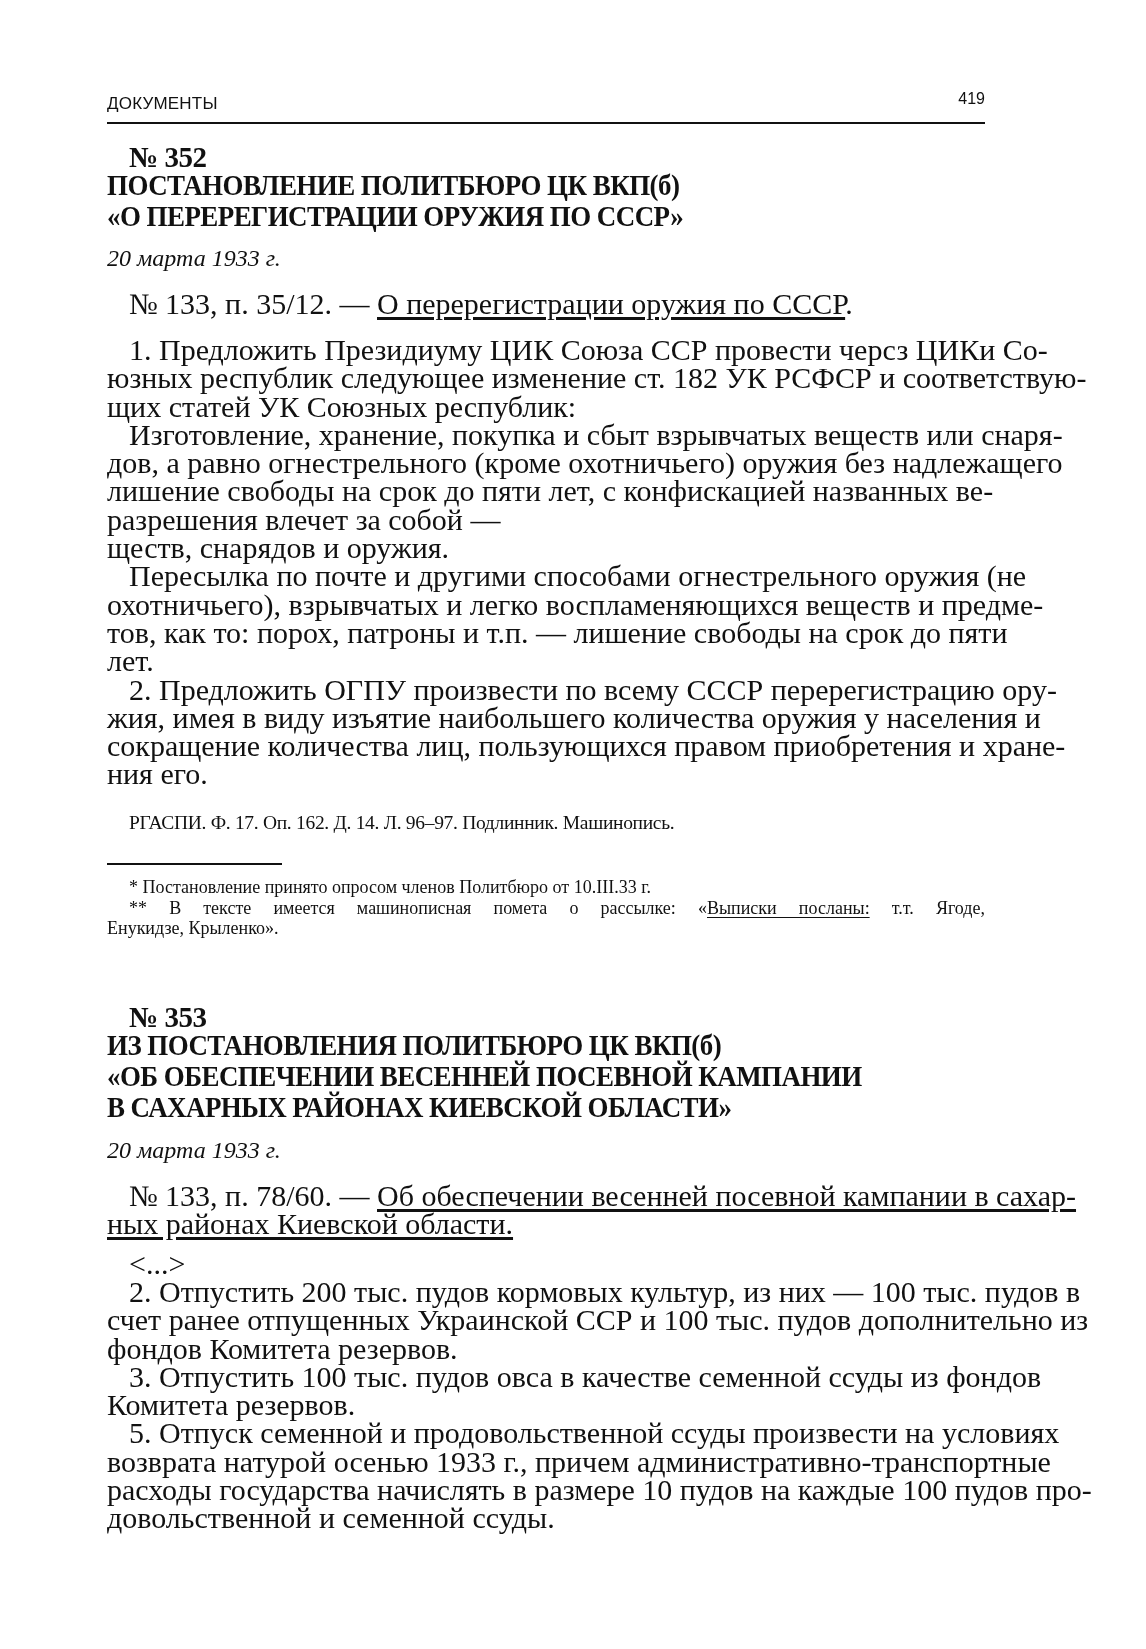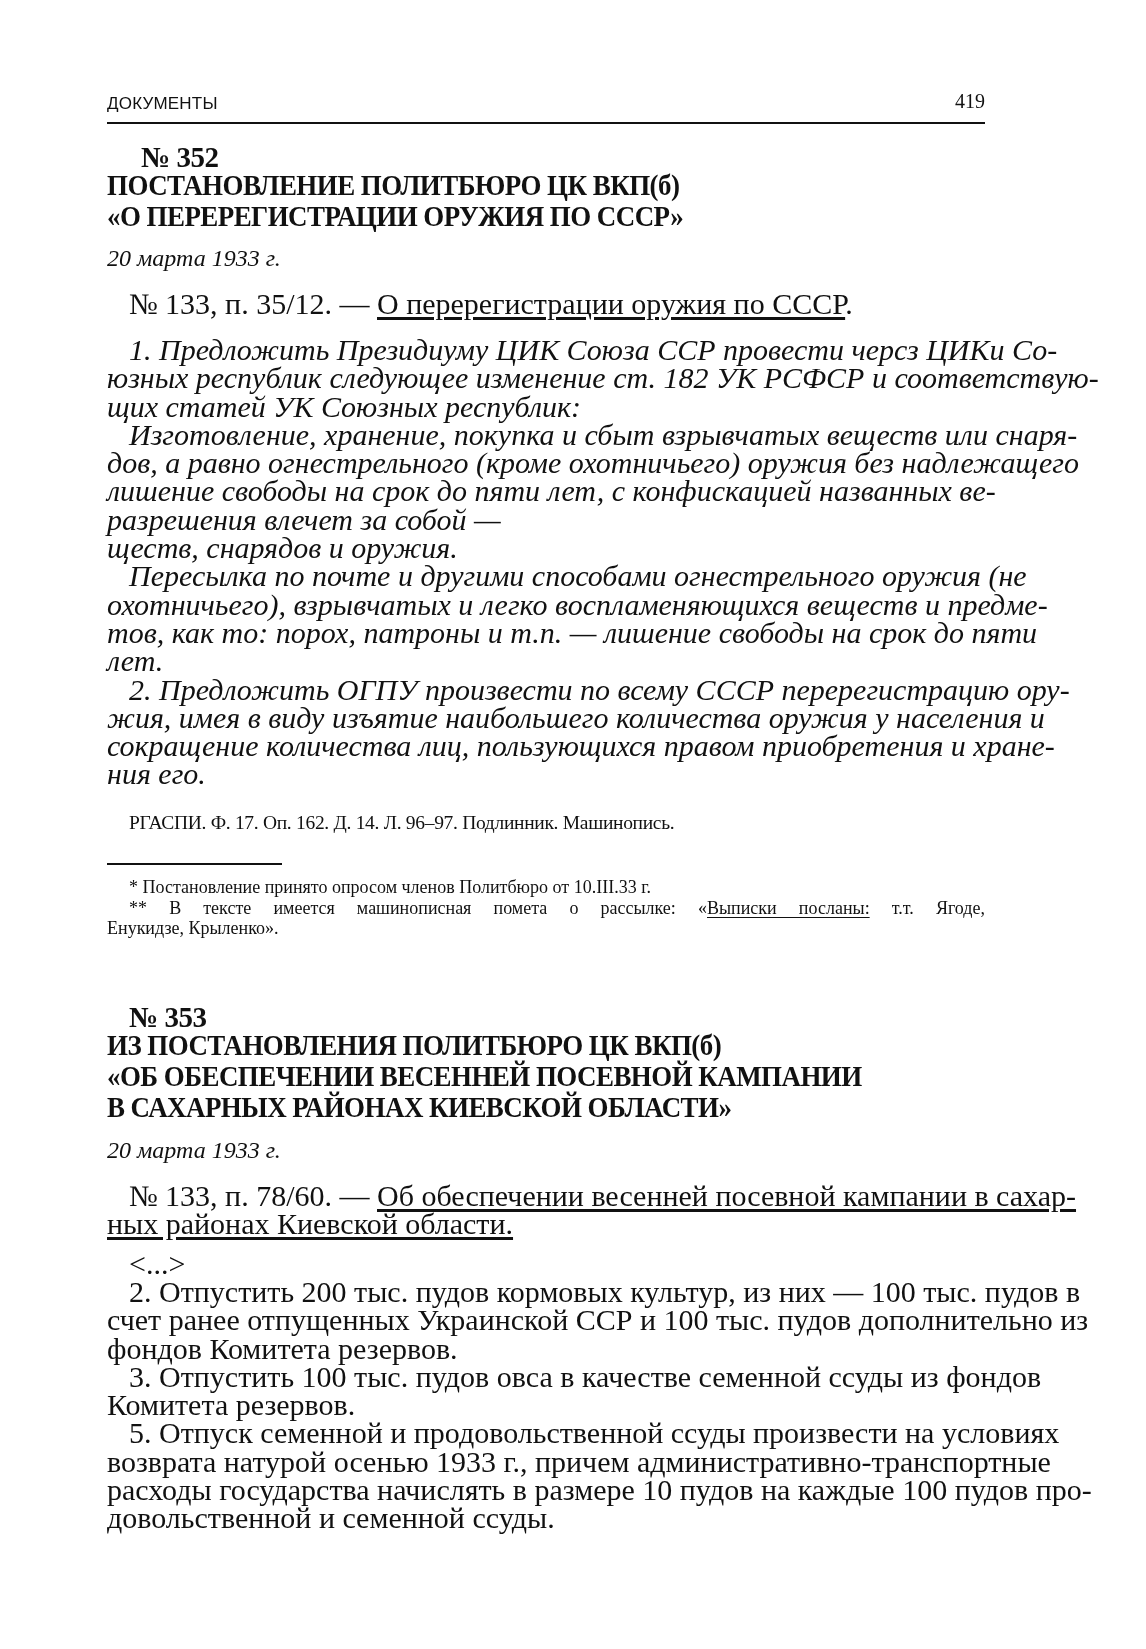--- a/index.html
+++ b/index.html
@@ -1,20 +1,20 @@
 <!DOCTYPE html>
 <html><head>
 <meta charset="utf-8">
 <style>
   html, body { margin: 0; padding: 0; background: #ffffff; }
   body { width: 1146px; height: 1649px; position: relative; overflow: hidden; color: #111; }
   .page { position: absolute; left: 107px; top: 0; width: 878px; }
   .running-head { position: absolute; top: 92px; left: 0; width: 878px; height: 30px; border-bottom: 2.5px solid #111; }
   .rh-left { position: absolute; left: 0; top: 2px; font-family: "Liberation Sans", sans-serif; font-size: 17px; letter-spacing: 0.2px; }
-  .rh-right { position: absolute; right: 0; top: -2px; font-family: Liberation Serif, serif; font-size: 20px; }
+  .rh-right { position: absolute; right: 0; top: -2px; font-family: Liberation Sans, sans-serif; font-size: 16px; }
   .doc-number { font-family: "Liberation Serif", serif; font-weight: bold; font-size: 29px; position: absolute; left: 22px; letter-spacing: -0.5px; }
   .doc-title { font-family: "Liberation Serif", serif; font-weight: bold; font-size: 29px; position: absolute; left: 0; line-height: 31px; letter-spacing: -0.6px; transform: scaleX(0.93); transform-origin: left top; white-space: nowrap; }
   .doc-date { font-family: "Liberation Serif", serif; font-style: italic; font-size: 24px; position: absolute; left: 0; }
   .body-text { font-family: "Liberation Serif", serif; font-size: 30px; position: absolute; left: 0; width: 878px; line-height: 28.3px; }
   .line { display: block; white-space: nowrap; text-align: justify; text-align-last: justify; height: 28.3px; }
   .line.last { text-align-last: left; }
   .line.indent { padding-left: 22px; }
   .u { text-decoration: underline; text-underline-offset: 3px; }
   .source { font-family: "Liberation Serif", serif; font-size: 19.5px; position: absolute; left: 22px; white-space: nowrap; letter-spacing: -0.3px; }
   .fn-rule { position: absolute; left: 0; width: 175px; border-top: 2px solid #111; }
@@ -25,34 +25,34 @@
 <body>
 
 <div class="page">
 
   <div class="running-head">
     <span class="rh-left">ДОКУМЕНТЫ</span>
     <span class="rh-right">419</span>
   </div>
 
   <div>
-    <div class="doc-number" style="top:141px;margin-left:12px;">№ 352</div>
+    <div class="doc-number" style="top:141px;">№ 352</div>
     <div class="doc-title" style="top:170px;">
       <div>ПОСТАНОВЛЕНИЕ ПОЛИТБЮРО ЦК ВКП(б)</div>
       <div>«О ПЕРЕРЕГИСТРАЦИИ ОРУЖИЯ ПО СССР»</div>
     </div>
     <div class="doc-date" style="top:245px;">20 марта 1933 г.</div>
 
     <div class="body-text" style="top:290px;">
       <span class="line indent last">
         <span>№ 133, п. 35/12. — </span><span class="u">О перерегистрации оружия по СССР</span><span>.</span>
       </span>
     </div>
 
-    <div class="body-text" style="top:336px;font-style:italic;">
+    <div class="body-text" style="top:336px;">
       <span class="line indent">1. Предложить Президиуму ЦИК Союза ССР провести черсз ЦИКи Со-</span>
       <span class="line">юзных республик следующее изменение ст. 182 УК РСФСР и соответствую-</span>
       <span class="line last">щих статей УК Союзных республик:</span>
       <span class="line indent">Изготовление, хранение, покупка и сбыт взрывчатых веществ или снаря-</span>
       <span class="line">дов, а равно огнестрельного (кроме охотничьего) оружия без надлежащего</span>
       <span class="line">лишение свободы на срок до пяти лет, с конфискацией названных ве-</span>
       <span class="line last">разрешения влечет за собой —</span>
       <span class="line last">ществ, снарядов и оружия.</span>
       <span class="line indent">Пересылка по почте и другими способами огнестрельного оружия (не</span>
       <span class="line">охотничьего), взрывчатых и легко воспламеняющихся веществ и предме-</span>

